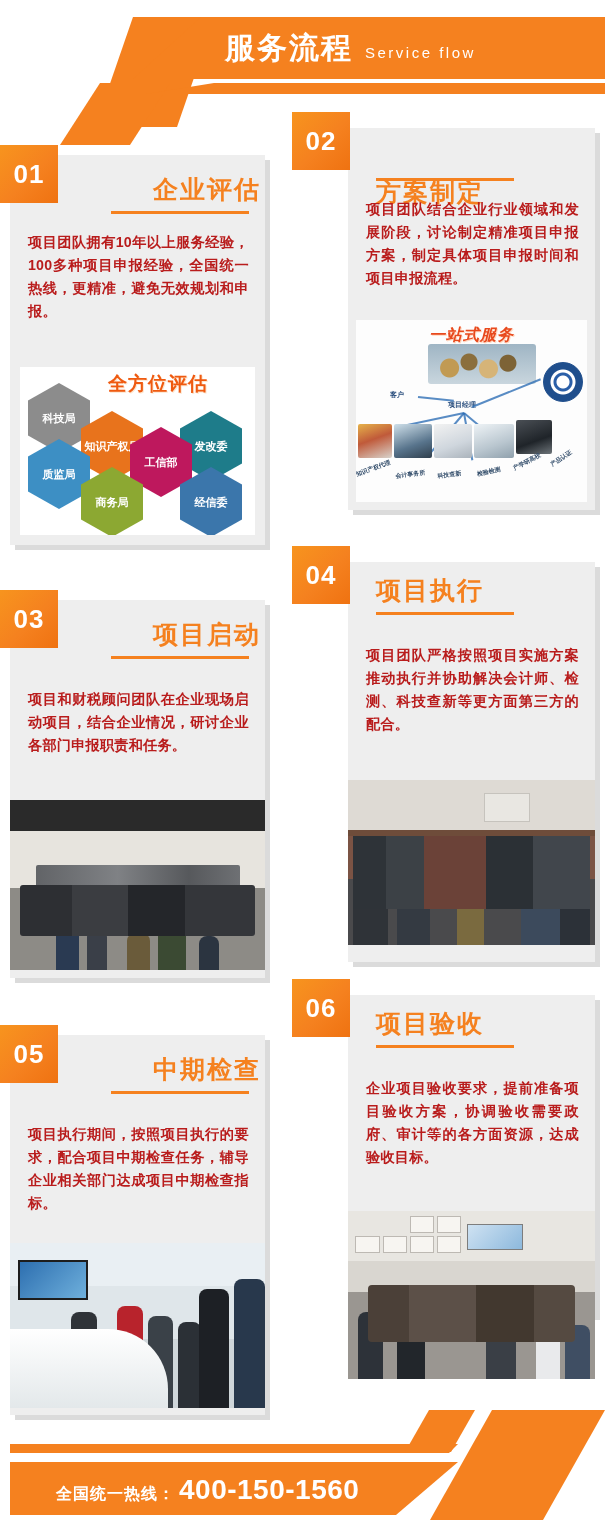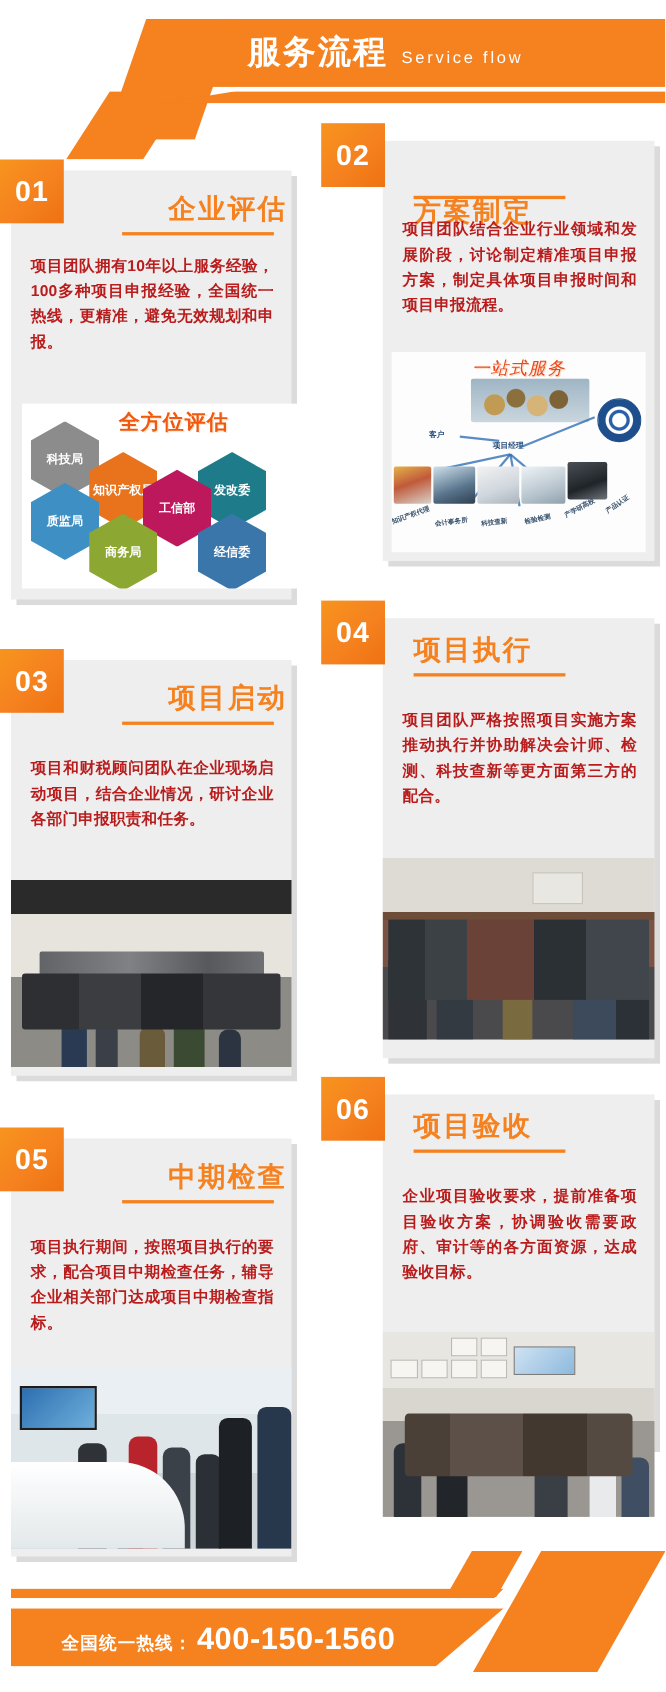--- a/index.html
+++ b/index.html
@@ -73,40 +73,40 @@
 
   
   .card-R{left:348px;width:247px;}
   .card-R .badge{left:-56px;top:-16px;}
   .card-R .card-title{left:28px;}
   .card-R .card-title-rule{left:28px;}
   .card-R .card-body{left:18px;right:16px;}
 
   
   .fig{position:absolute;background:#ffffff;overflow:hidden;}
-  .hexfig{left:10px;right:10px;top:0;bottom:0;padding-left:40px;}
+  .hexfig{left:10px;right:10px;top:0;bottom:0;}
   .hex{
     position:absolute;width:62px;height:70px;
     -webkit-clip-path:polygon(50% 0,100% 25%,100% 75%,50% 100%,0 75%,0 25%);
             clip-path:polygon(50% 0,100% 25%,100% 75%,50% 100%,0 75%,0 25%);
     display:flex;align-items:center;justify-content:center;
     color:#fff;font-size:11px;font-weight:bold;line-height:1.15;
     text-align:center;
   }
   .hexfig-title{
     position:absolute;left:88px;top:4px;
     color:#ef5a10;font-size:19px;font-weight:bold;letter-spacing:1px;
     text-shadow:1px 1px 0 #fde6cf;
   }
 
   
   .svcfig{left:8px;right:8px;top:0;bottom:0;background:#fdfdfd;}
   .svc-title{
     position:absolute;left:50%;transform:translateX(-50%);top:5px;
-    color:#e8491d;font-size:16px;font-weight:normal;font-style:italic;
+    color:#e8491d;font-size:16px;font-weight:bold;font-style:italic;
     letter-spacing:1px;text-shadow:1px 1px 0 #ffd9c2;
   }
   .svc-photo{
     position:absolute;left:72px;top:24px;width:108px;height:40px;
     background:
       radial-gradient(circle at 20% 60%,#c19a53 0 9px,transparent 10px),
       radial-gradient(circle at 38% 45%,#8b6f3d 0 8px,transparent 9px),
       radial-gradient(circle at 56% 62%,#d6b478 0 9px,transparent 10px),
       radial-gradient(circle at 74% 48%,#7d6336 0 8px,transparent 9px),
       linear-gradient(#9fb5c4,#c9d6de);

